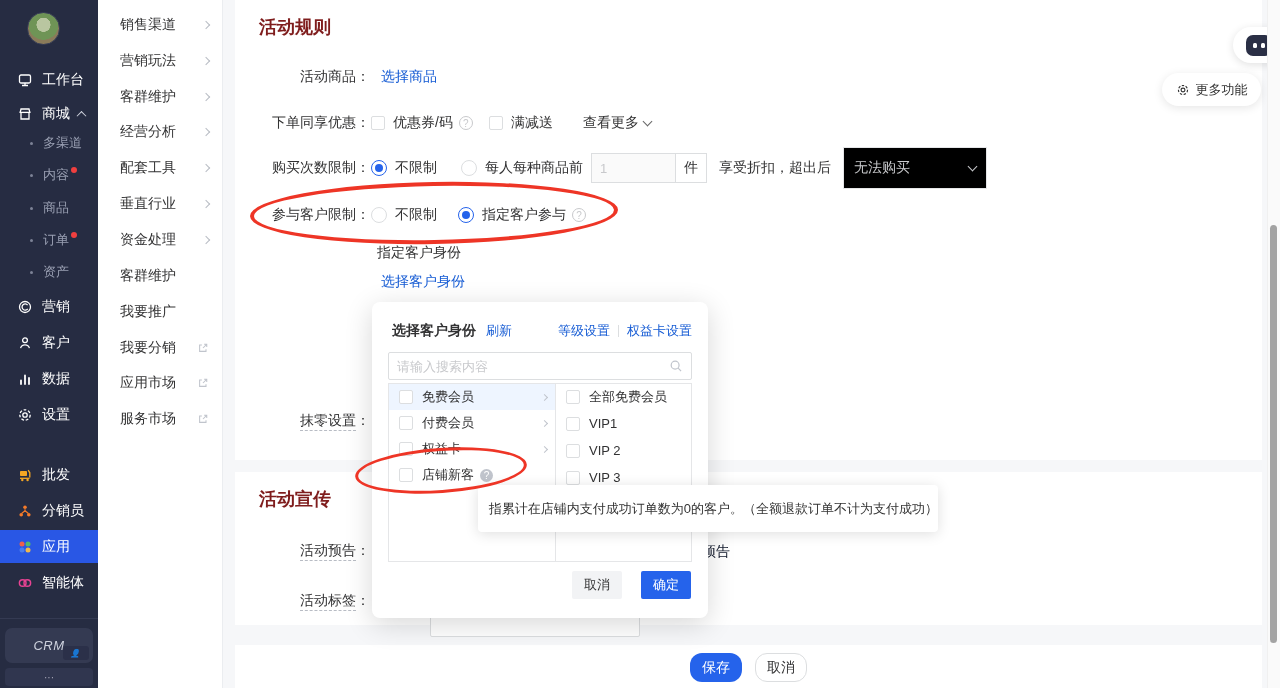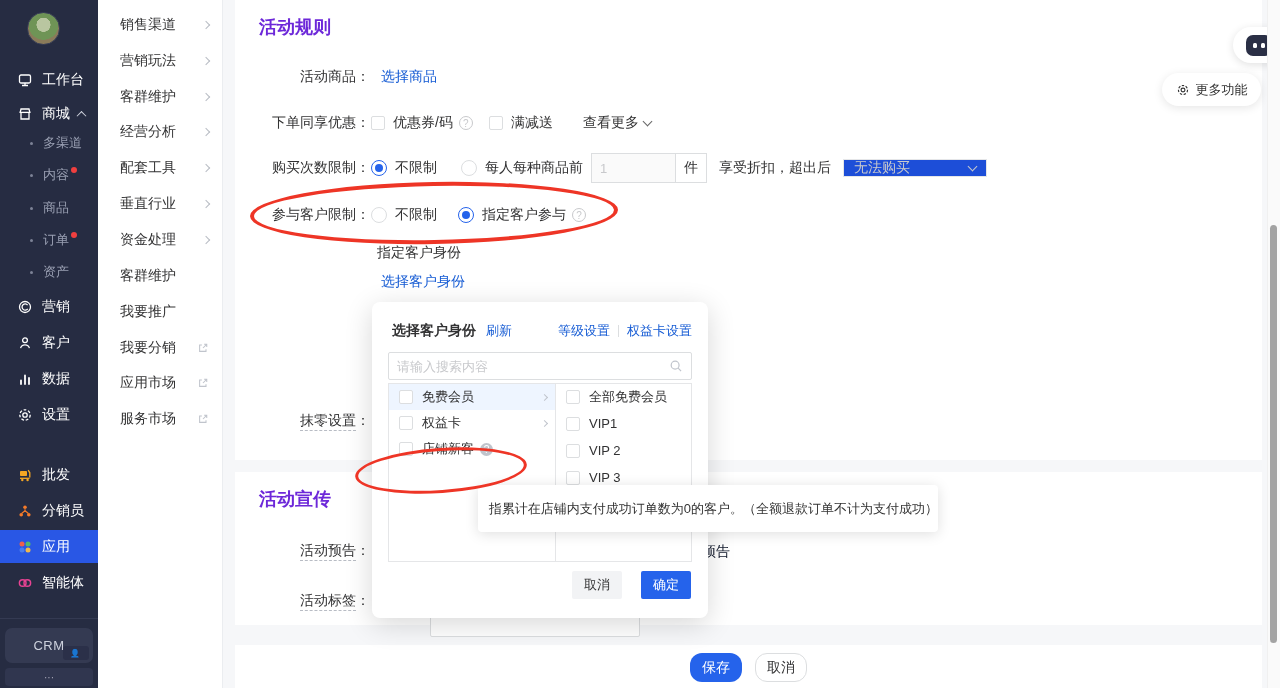--- a/index.html
+++ b/index.html
@@ -14,50 +14,50 @@
   .rit svg { flex:none; margin-right:9px; }
   .rit.active { background:#2957e5; height:33px;font-family:Liberation Mono, monospace; }
   .rsub { position:absolute; left:0; width:98px; height:28px; display:flex; align-items:center; padding-left:30px; color:#9aa0b3; font-size:13px; cursor:pointer; }
   .rsub .bullet { width:3px; height:3px; border-radius:50%; background:#7c8296; margin-right:10px; flex:none; }
   .reddot { width:6px; height:6px; border-radius:50%; background:#f03f3f; margin-left:2px; align-self:flex-start; margin-top:6px; }
   .chev { display:inline-block; width:7px; height:7px; border-right:1.5px solid currentColor; border-bottom:1.5px solid currentColor; }
   .chev.up { transform:rotate(-135deg) translate(-1px,-1px); }
   .chev.right { transform:rotate(-45deg); }
   .chev.down { transform:rotate(45deg); }
   .rail-bottom { position:absolute; left:0; top:618px; width:98px; height:70px; border-top:1px solid #343a52; }
-  .crm-pill { position:absolute; left:5px; top:9px; width:88px; height:35px; background:#343a52; border-radius:7px; color:#cdd1dd; display:flex; align-items:center; justify-content:center; font-size:13px; letter-spacing:.5px; cursor:pointer; }
+  .crm-pill { position:absolute; left:5px; top:9px; width:88px; height:35px; background:#343a52; border-radius:7px; color:#cdd1dd; display:flex; align-items:center; justify-content:center; font-size:13px; letter-spacing:.5px; cursor:pointer;font-style:italic; }
   .crm-badge { position:absolute; right:4px; bottom:3px; width:26px; height:14px; background:#2b3049; border-radius:3px; color:#6d7390; font-size:8px; display:flex; align-items:center; justify-content:center; }
   .dots-pill { position:absolute; left:5px; top:49px; width:88px; height:18px; background:#30364f; border-radius:4px; color:#aab; font-size:10px; display:flex; align-items:center; justify-content:center; cursor:pointer; }
 
   
   #menu { position:absolute; left:98px; top:0; width:125px; height:688px; background:#fff; border-right:1px solid #ebedf0; z-index:19; }
   .mit { position:absolute; left:0; width:125px; height:22px; display:flex; align-items:center; padding:0 14px 0 22px; color:#323233; font-size:14px; cursor:pointer; }
   .mit .spacer { flex:1; }
   .mit .chev { color:#b8bcc4; width:6px; height:6px; }
 
   
   #main { position:absolute; left:223px; top:0; width:1057px; height:688px; overflow:hidden; }
   .card { position:absolute; left:12px; width:1027px; background:#fff; }
   #card1 { top:0; height:460px; }
   #card2 { top:472px; height:153px; }
   #footerbar { top:645px; height:43px; }
-  .sec-title { position:absolute; left:36px; font-size:18px; font-weight:bold; color:#6d28d9; z-index:2; }
+  .sec-title { position:absolute; left:36px; font-size:18px; font-weight:bold; color:#7f1d1d; z-index:2; }
   .frow { position:absolute; left:36px; height:30px; display:flex; align-items:center; z-index:2; }
   .fl { width:111px; text-align:right; color:#323233; flex:none; }
   .link { color:#155bd4; cursor:pointer; }
   .radio { width:16px; height:16px; border-radius:50%; border:1px solid #dcdee0; background:#fff; display:inline-block; position:relative; flex:none; }
   .radio.sel { border:1.5px solid #2563eb; }
   .radio.sel::after { content:""; position:absolute; inset:3px; border-radius:50%; background:#2563eb; }
   .cb { width:14px; height:14px; border:1px solid #dcdee0; border-radius:2px; background:#fff; display:inline-block; flex:none; }
   .help { width:14px; height:14px; border-radius:50%; border:1px solid #c8c9cc; color:#c8c9cc; font-size:10px; display:inline-flex; align-items:center; justify-content:center; flex:none; }
   .help::after { content:"?"; }
   .help.solid { background:#c0c4cc; color:#fff; border:none; }
   .dis-input { width:84px; height:30px; background:#fafafa; border:1px solid #dcdee0; color:#c8c9cc; padding:0 8px; font-size:13px; border-right:none; }
   .unitbox { width:32px; height:30px; border:1px solid #dcdee0; background:#fff; display:flex; align-items:center; justify-content:center; color:#323233; }
-  .dis-select { width:144px; height:18px; background:#1d4ed8; border:1px solid #e5e6e8; color:#c8c9cc; display:flex; align-items:center; padding:0 10px; }
+  .dis-select { width:144px; height:42px; background:#000000; border:1px solid #e5e6e8; color:#c8c9cc; display:flex; align-items:center; padding:0 10px; }
   .dis-select .spacer { flex:1; }
   .dash { border-bottom:1px dashed #b8bcc4; padding-bottom:2px; }
   .frag { position:absolute; color:#0f172a; z-index:2; }
 
   
   #hidden-box { position:absolute; left:207px; top:589px; width:210px; height:48px; background:#fff; border:1px solid #dcdee0; border-radius:2px; z-index:3; }
 
   
   #popup { position:absolute; left:149px; top:302px; width:336px; height:316px; background:#fff; border-radius:8px; box-shadow:0 6px 28px rgba(0,0,0,.16); z-index:5; }
   .pop-head { position:absolute; left:20px; top:20px; right:16px; display:flex; align-items:center; }
@@ -380,20 +380,26 @@
     <div class="listbox">
       <div class="lcol">
         <div class="lrow hl">
             <span class="cb"></span>
             <span>免费会员</span>
             <span class="spacer"></span>
             <span class="chev right"></span>
           </div>
         <div class="lrow">
             <span class="cb"></span>
+            <span>付费会员</span>
+            <span class="spacer"></span>
+            <span class="chev right"></span>
+          </div>
+        <div class="lrow">
+            <span class="cb"></span>
             <span>权益卡</span>
             <span class="spacer"></span>
             <span class="chev right"></span>
           </div>
         <div class="lrow">
             <span class="cb"></span>
             <span>店铺新客</span>
             <span class="help solid" style="margin-left:6px;width:13px;height:13px"></span>
           </div>
       </div>

